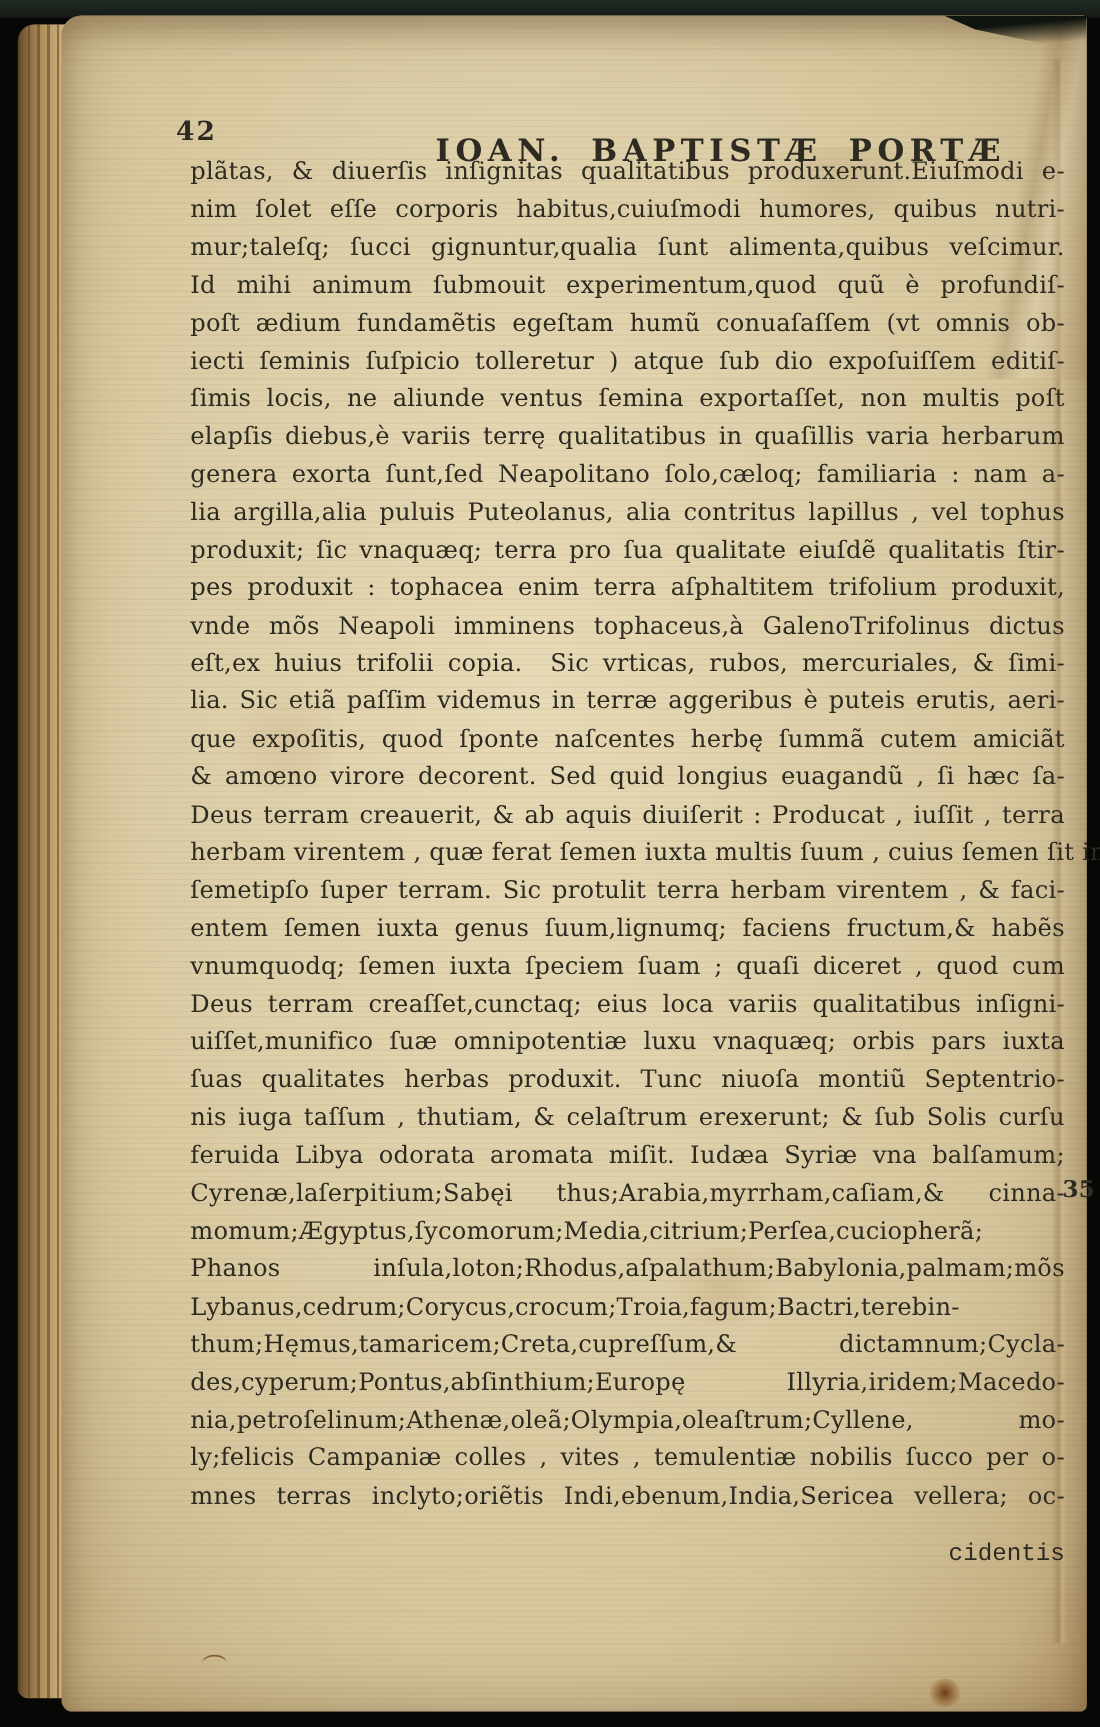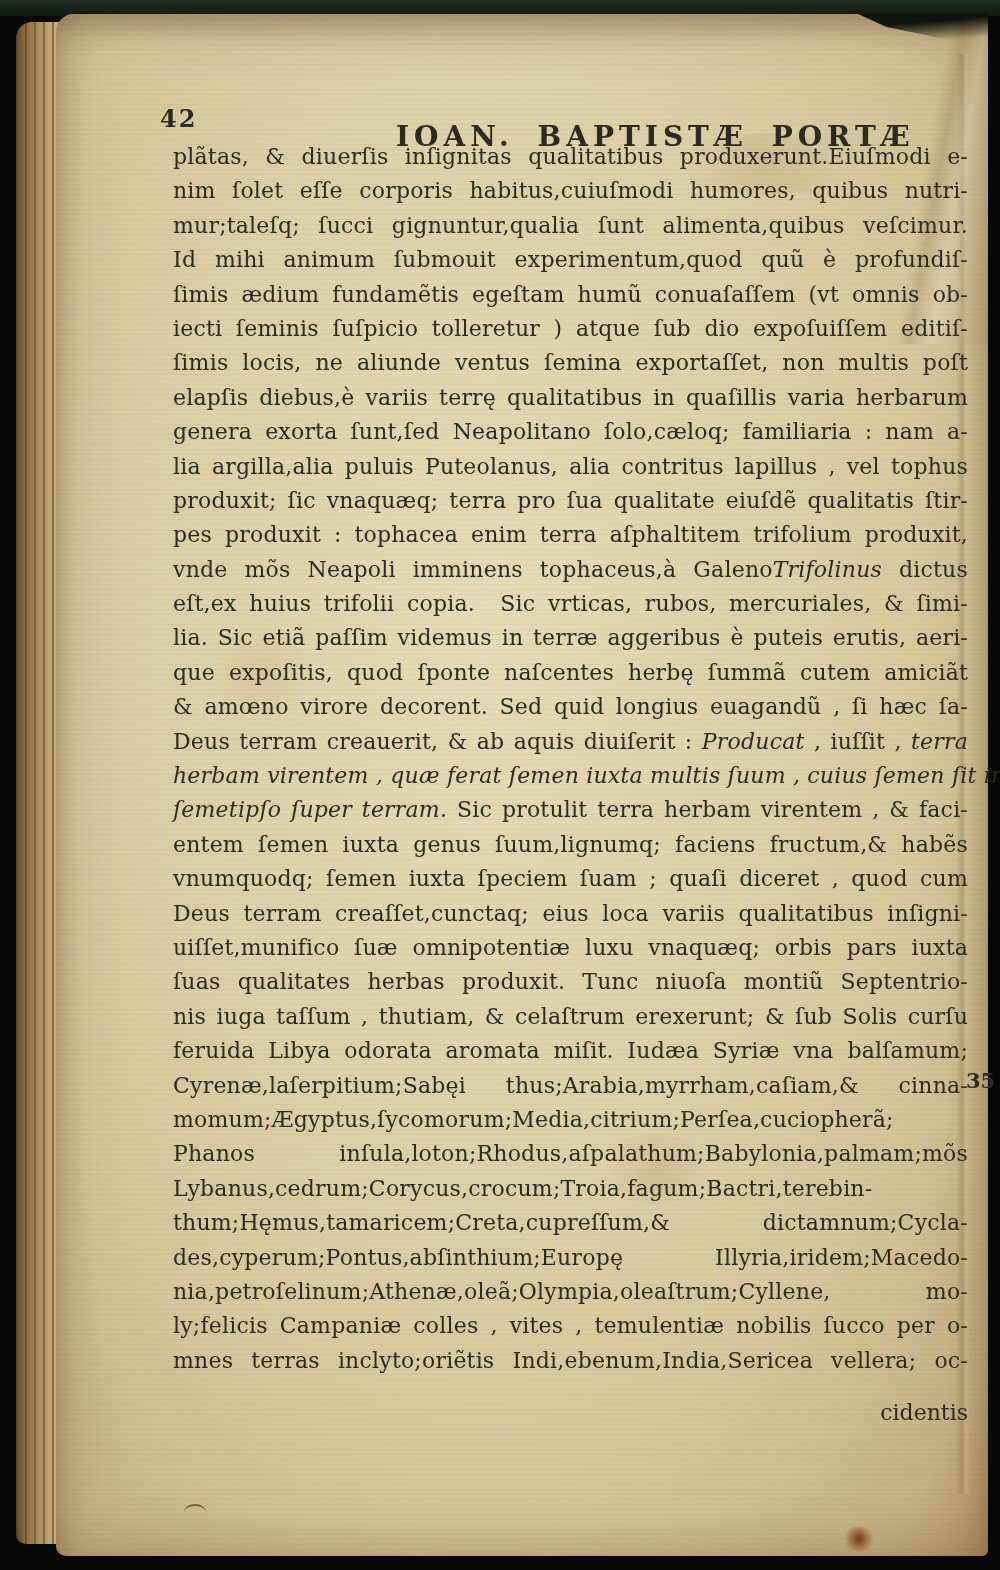--- a/index.html
+++ b/index.html
@@ -39,24 +39,24 @@
   .pen-mark{position:absolute;left:128px;top:1490px;width:22px;height:14px;pointer-events:none;
          border-top:2.5px solid rgba(110,70,30,.8);border-radius:50% 50% 0 0;}
   .pageno{position:absolute;left:104px;top:90px;font-size:24px;font-weight:bold;
          color:#2c2a21;letter-spacing:2px;}
   .header{position:absolute;left:340px;top:106px;font-size:28px;font-weight:bold;
          color:#2c2a21;letter-spacing:5px;word-spacing:9px;white-space:nowrap;}
   .text-block{position:absolute;left:78px;top:126px;width:834px;color:#2c2a21;
          font-size:22px;}
   .line{height:34.4px;line-height:34.4px;text-align:justify;text-align-last:justify;
          white-space:nowrap;letter-spacing:.2px;margin-left:39px;}
-  .line .it{font-style:italic;}
+  .line .it{}
   .margin-note{position:absolute;left:910px;top:1054px;font-size:21px;font-weight:bold;color:#2c2a21;}
   .catchword{position:absolute;left:78px;top:1386px;width:834px;text-align:right;
-         font-size:22px;color:#2c2a21;}
+         font-size:22px;color:#2c2a21;font-family:Liberation Mono, monospace;}
 </style>
 </head>
 <body>
 
 <div class="scene">
   <div class="top-gutter"></div>
   <div class="page-stack"></div>
   <div class="page">
     <div class="texture"></div>
     <div class="crease"></div>
@@ -69,21 +69,21 @@
     <div class="pen-mark"></div>
 
     <div class="pageno">42</div>
     <div class="header">IOAN. BAPTISTÆ PORTÆ</div>
 
     <div class="text-block">
         <div class="line"><span>plãtas, &amp; diuerſis inſignitas qualitatibus produxerunt.Eiuſmodi e-</span></div>
         <div class="line"><span>nim ſolet eſſe corporis habitus,cuiuſmodi humores, quibus nutri-</span></div>
         <div class="line"><span>mur;taleſq; ſucci gignuntur,qualia ſunt alimenta,quibus veſcimur.</span></div>
         <div class="line"><span>Id mihi animum ſubmouit experimentum,quod quũ è profundiſ-</span></div>
-        <div class="line"><span>ſimis ædium fundamẽtis egeſtam humũ conuaſaſſem (vt omnis ob-</span></div>
+        <div class="line"><span>poſt ædium fundamẽtis egeſtam humũ conuaſaſſem (vt omnis ob-</span></div>
         <div class="line"><span>iecti ſeminis ſuſpicio tolleretur ) atque ſub dio expoſuiſſem editiſ-</span></div>
         <div class="line"><span>ſimis locis, ne aliunde ventus ſemina exportaſſet, non multis poſt</span></div>
         <div class="line"><span>elapſis diebus,è variis terrę qualitatibus in quaſillis varia herbarum</span></div>
         <div class="line"><span>genera exorta ſunt,ſed Neapolitano ſolo,cæloq; familiaria : nam a-</span></div>
         <div class="line"><span>lia argilla,alia puluis Puteolanus, alia contritus lapillus , vel tophus</span></div>
         <div class="line"><span>produxit; ſic vnaquæq; terra pro ſua qualitate eiuſdẽ qualitatis ſtir-</span></div>
         <div class="line"><span>pes produxit : tophacea enim terra aſphaltitem trifolium produxit,</span></div>
         <div class="line"><span>vnde mõs Neapoli imminens tophaceus,à Galeno</span><span class="it">Trifolinus</span><span> dictus</span></div>
         <div class="line"><span>eſt,ex huius trifolii copia.&nbsp; Sic vrticas, rubos, mercuriales, &amp; ſimi-</span></div>
         <div class="line"><span>lia. Sic etiã paſſim videmus in terræ aggeribus è puteis erutis, aeri-</span></div>

